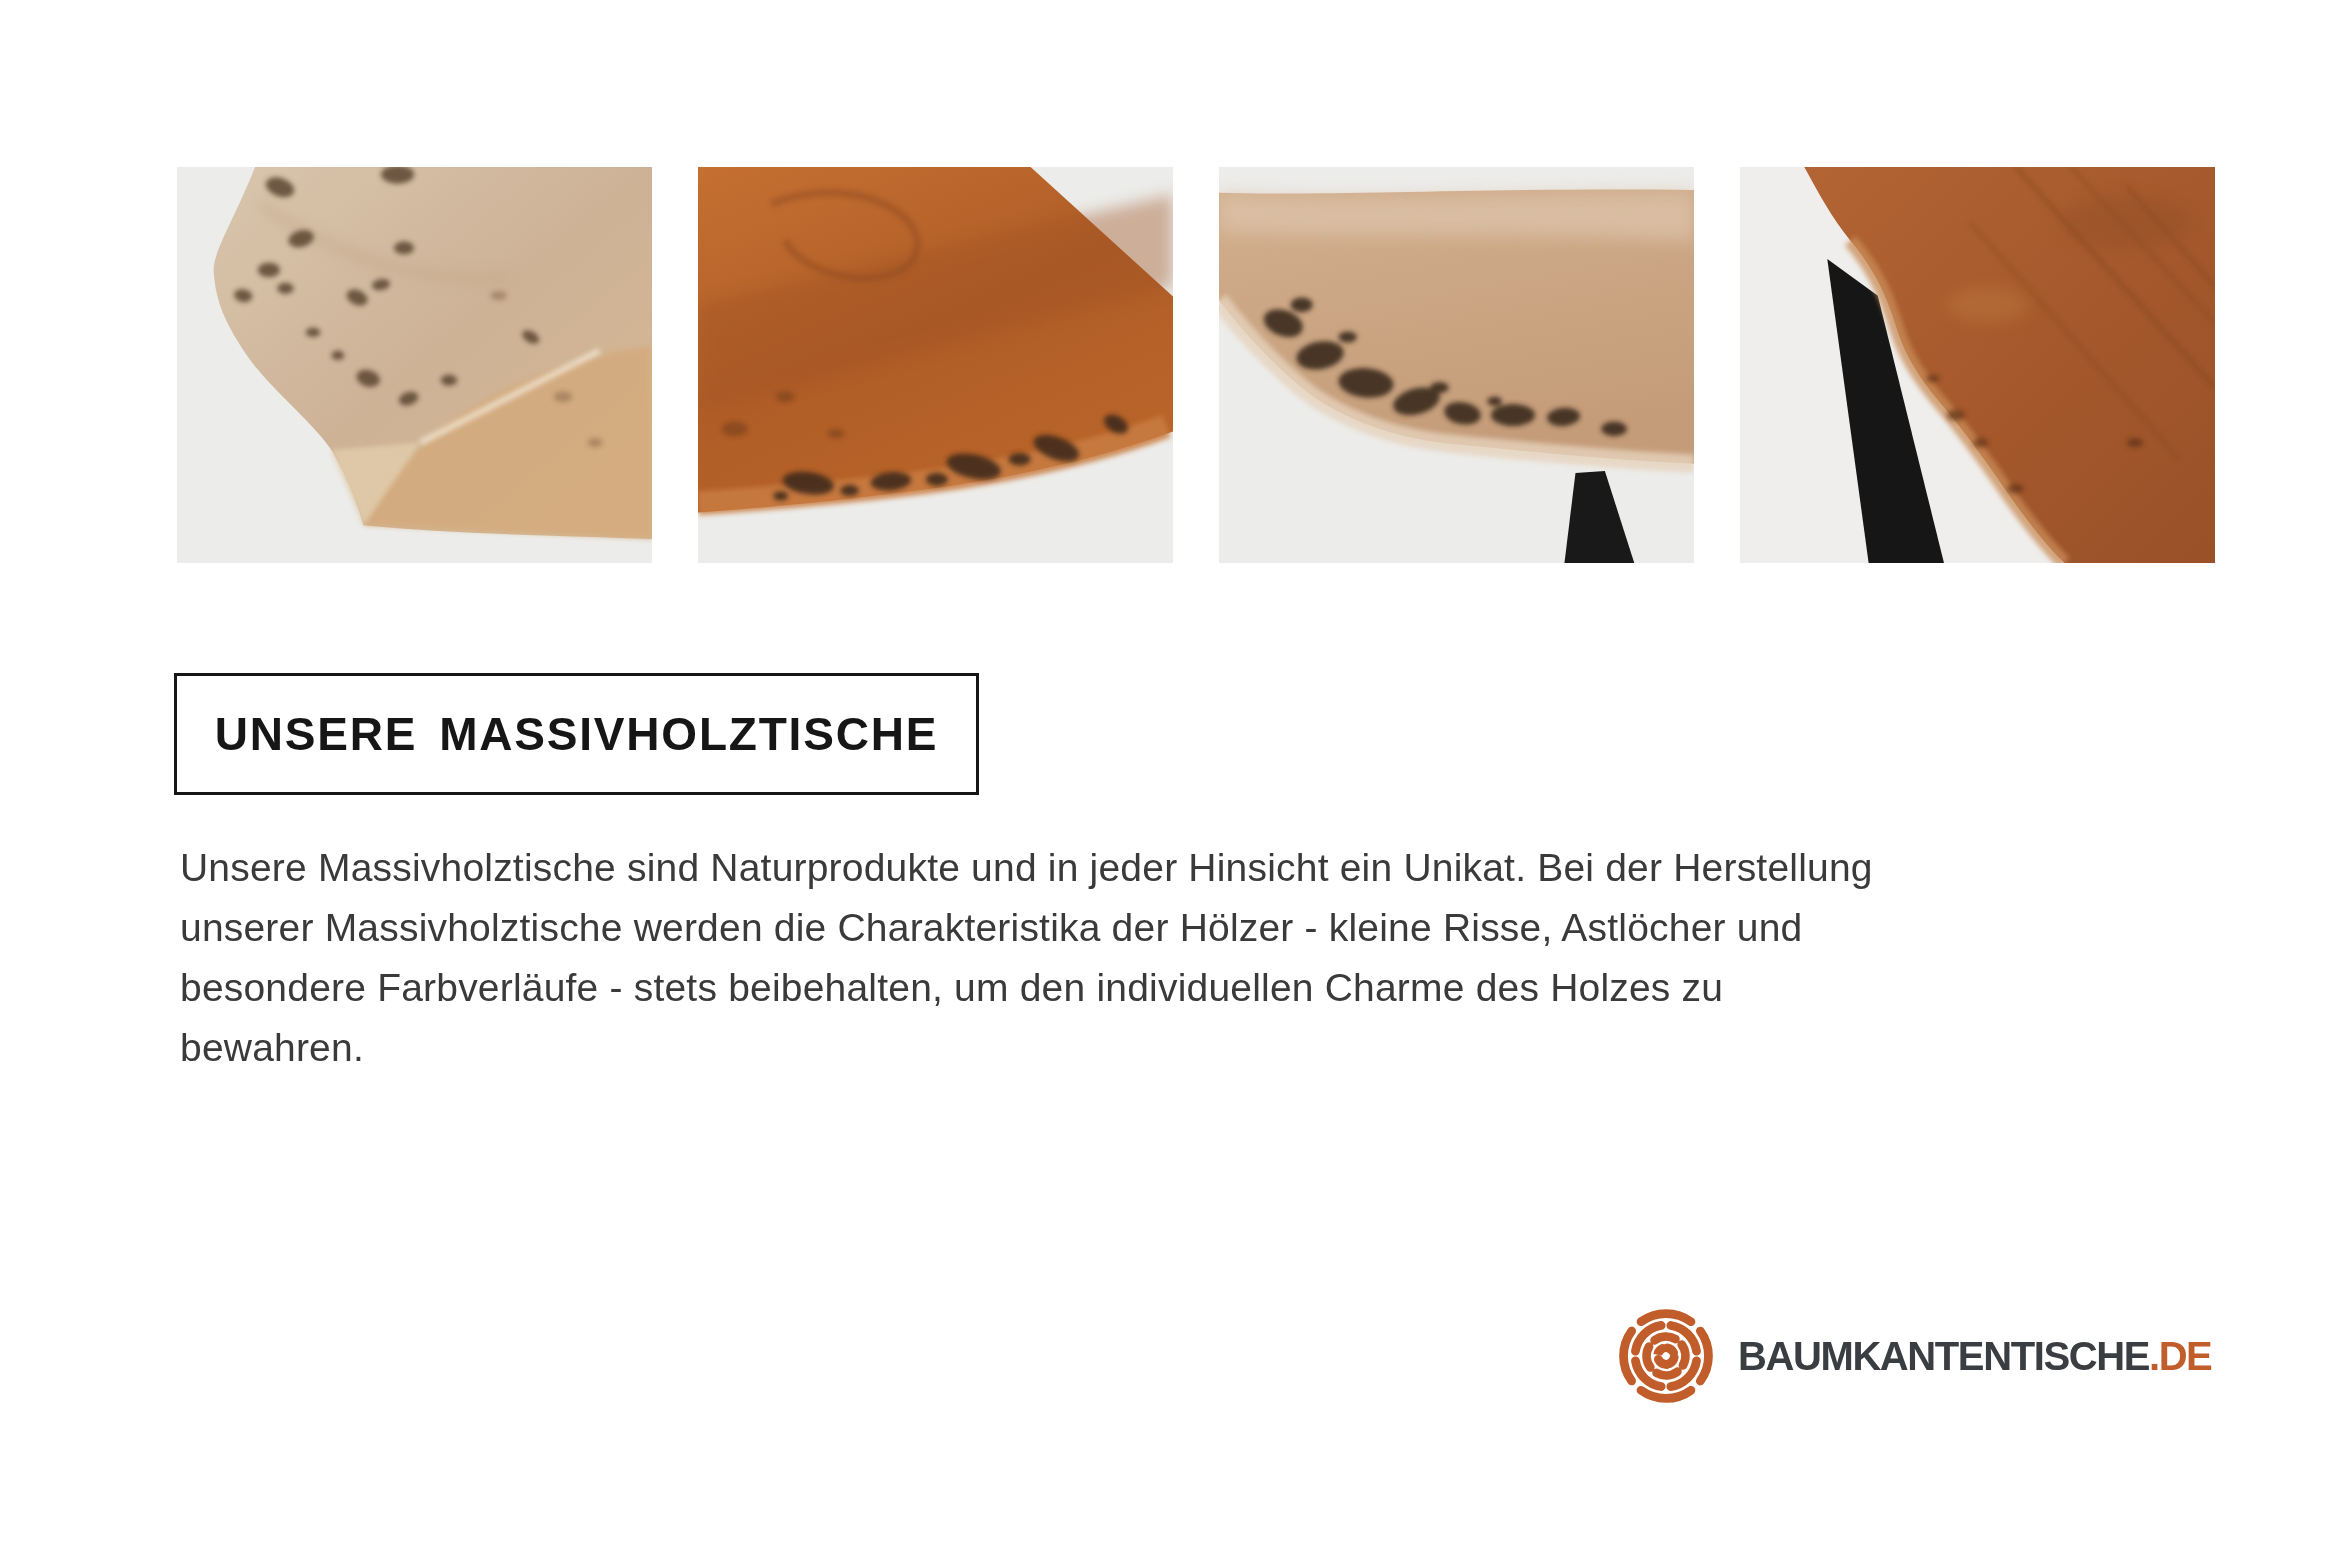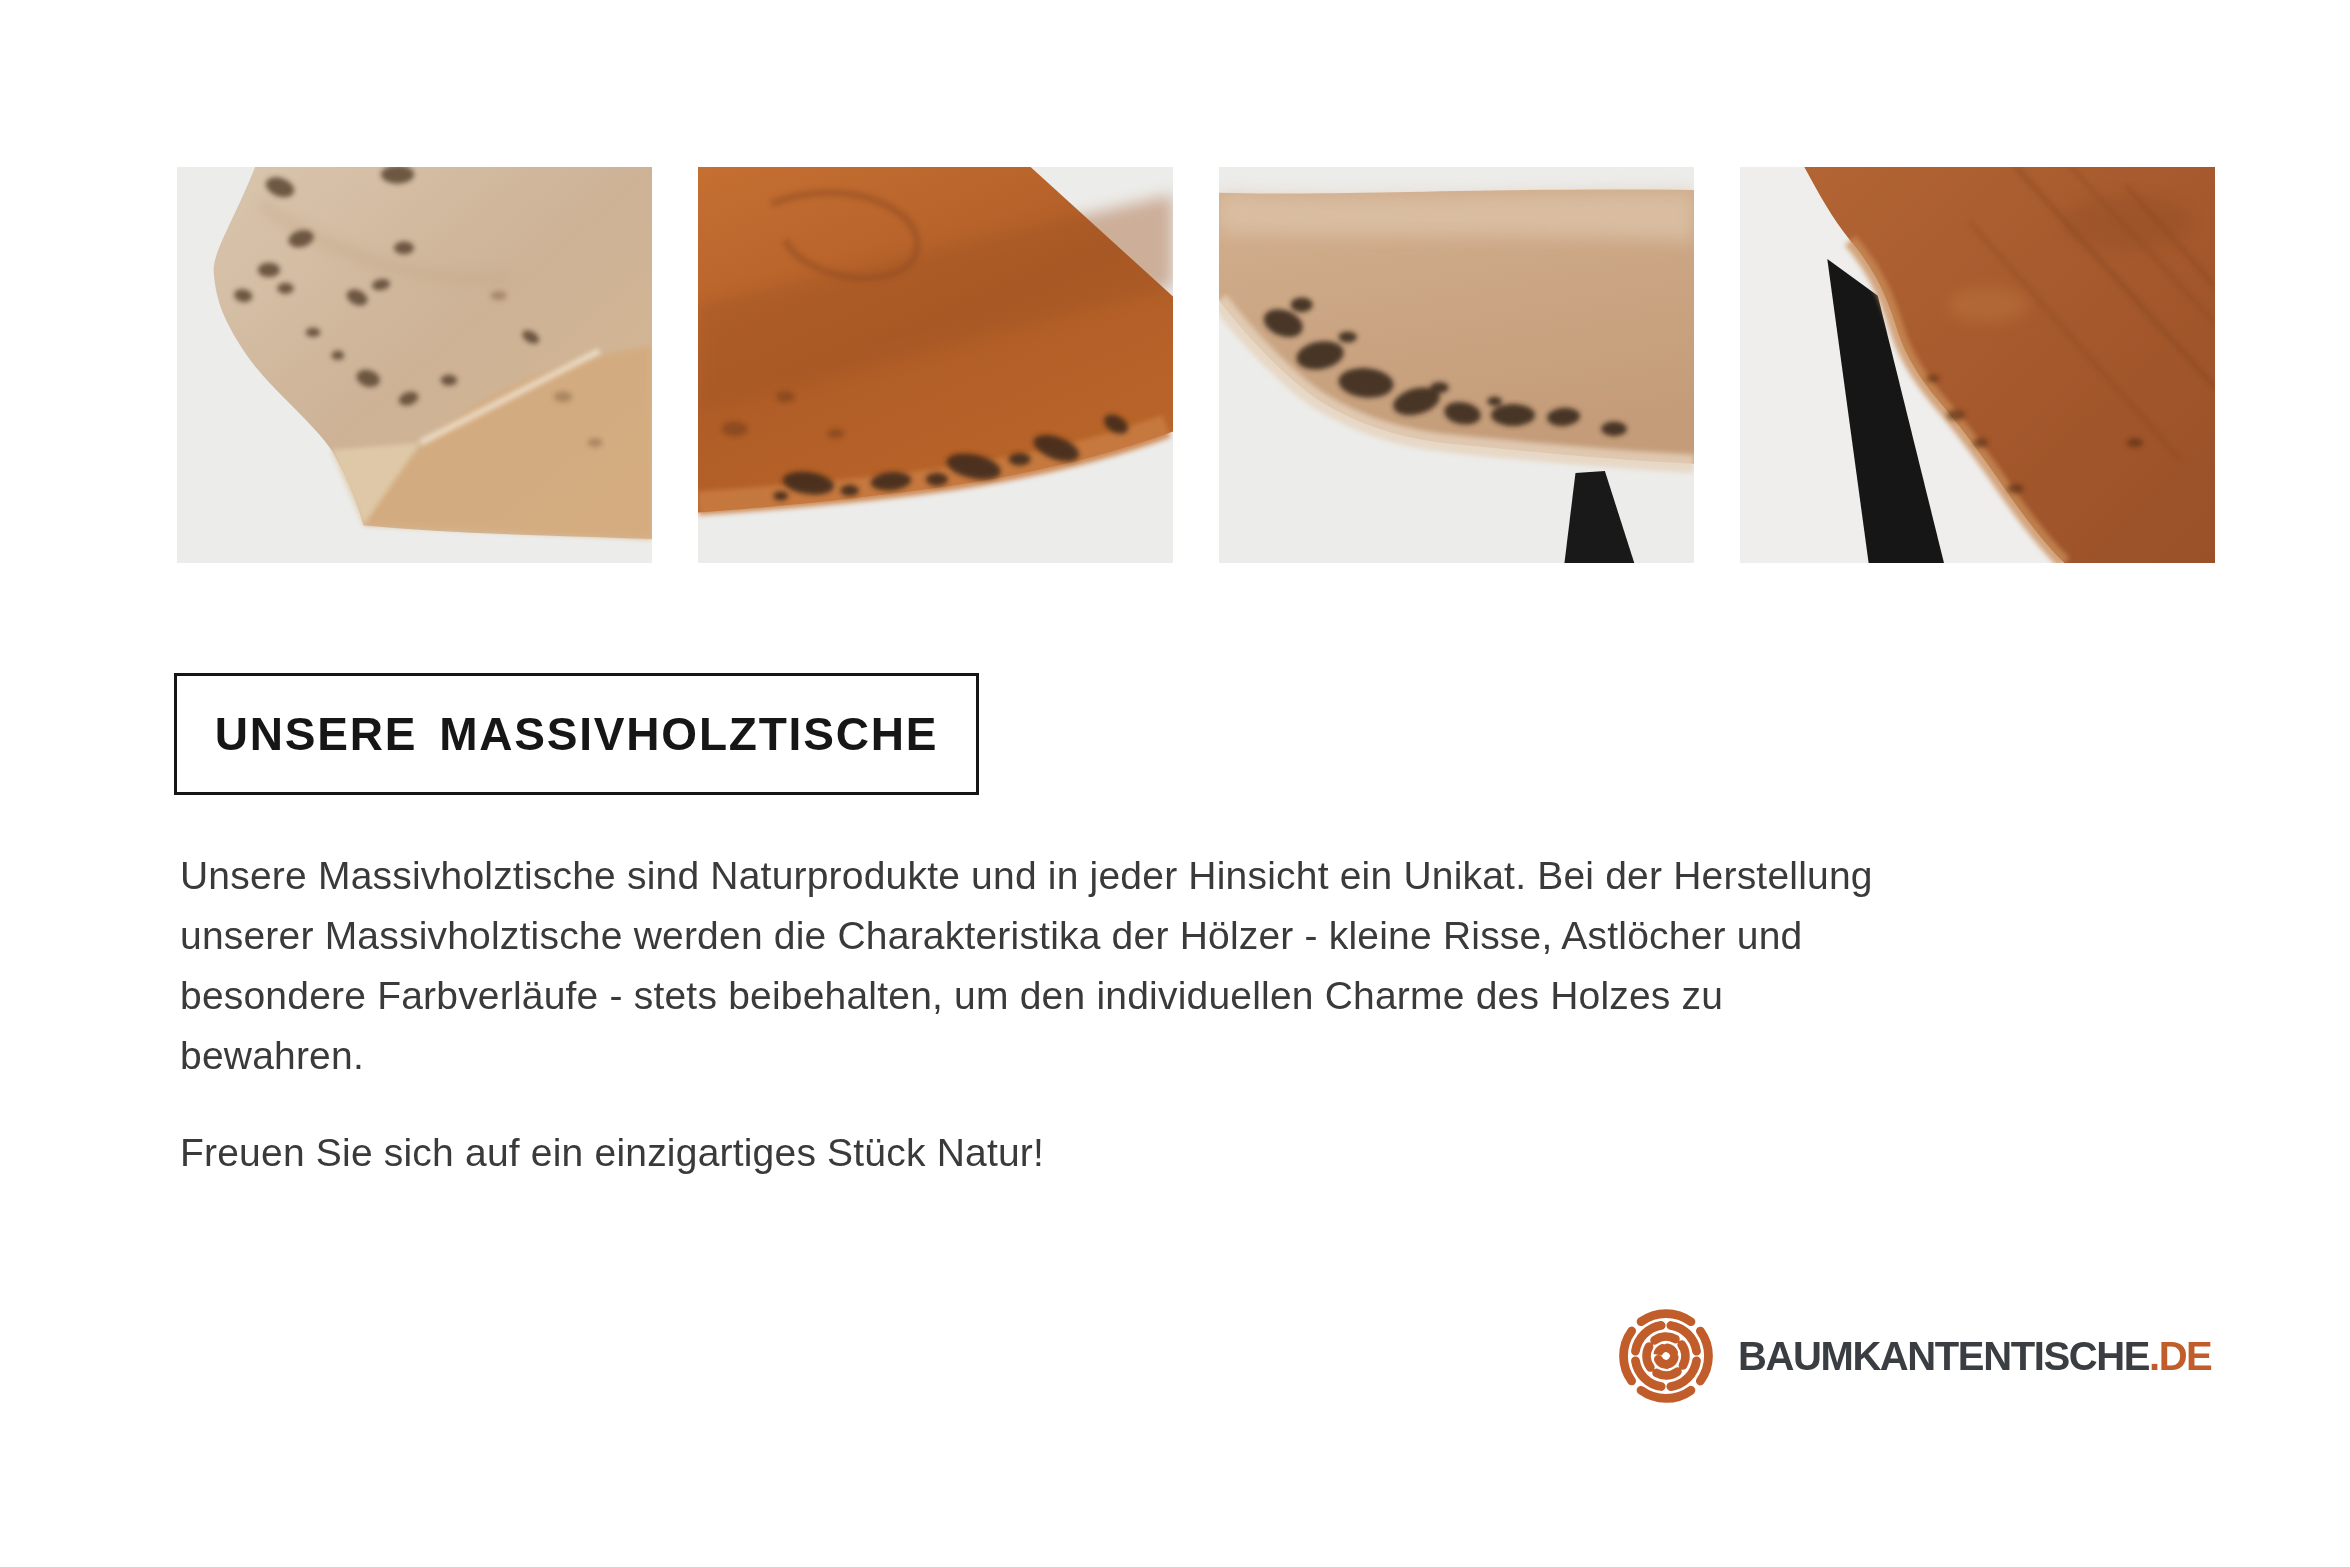--- a/index.html
+++ b/index.html
@@ -16,21 +16,21 @@
     box-sizing:border-box;border:3.7px solid var(--heading-color,#161616);
     display:flex;align-items:center;justify-content:center;background:#ffffff;
   }
   .headbox h1{
     margin:12px;font-size:46px;font-weight:bold;letter-spacing:1.8px;word-spacing:7.3px;
     color:var(--heading-color,#161616);white-space:nowrap;
   }
   
   .copy{position:absolute;left:180px;top:838px;width:1993px;color:var(--body-color,#3a3a3a);}
   .copy p{
-    margin:8px 0 37px 0;font-size:39px;line-height:60px;font-weight:300;
+    margin:0 0 37px 0;font-size:39px;line-height:60px;font-weight:300;
     white-space:pre-line;letter-spacing:0.2px;
   }
   
   .logo{
     position:absolute;left:1618px;top:1308px;height:96px;
     display:flex;align-items:center;gap:24px;cursor:pointer;text-decoration:none;
   }
   .logo-text{
     font-size:40px;font-weight:bold;letter-spacing:-1.4px;white-space:nowrap;
     color:var(--logo-dark,#3a3d41);
@@ -198,21 +198,20 @@
 
   <div class="headbox">
     <h1>UNSERE MASSIVHOLZTISCHE</h1>
   </div>
 
   <div class="copy">
     <p>Unsere Massivholztische sind Naturprodukte und in jeder Hinsicht ein Unikat. Bei der Herstellung
 unserer Massivholztische werden die Charakteristika der Hölzer - kleine Risse, Astlöcher und
 besondere Farbverläufe - stets beibehalten, um den individuellen Charme des Holzes zu
 bewahren.</p>
-    <p>Freuen Sie sich auf ein einzigartiges Stück Natur!</p>
   </div>
 
   <div class="logo">
     <svg width="96" height="96" viewBox="0 0 104 104">
       <g class="rings">
         <circle cx="52" cy="52" r="46" pathLength="100" stroke-dasharray="20 5" transform="rotate(-36 52 52)"></circle>
         <circle cx="52" cy="52" r="33.5" pathLength="100" stroke-dasharray="20 5" transform="rotate(9 52 52)"></circle>
         <circle cx="52" cy="52" r="21" pathLength="100" stroke-dasharray="18 7" transform="rotate(-36 52 52)"></circle>
         <circle cx="52" cy="52" r="9" pathLength="100" stroke-dasharray="16 9" transform="rotate(9 52 52)"></circle>
       </g>

